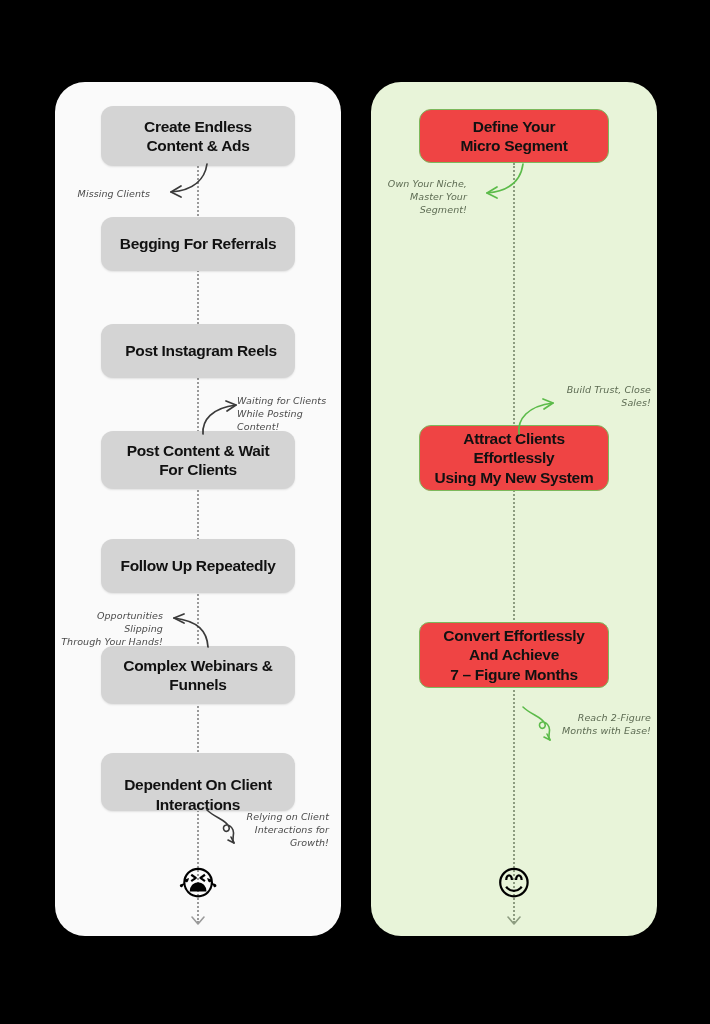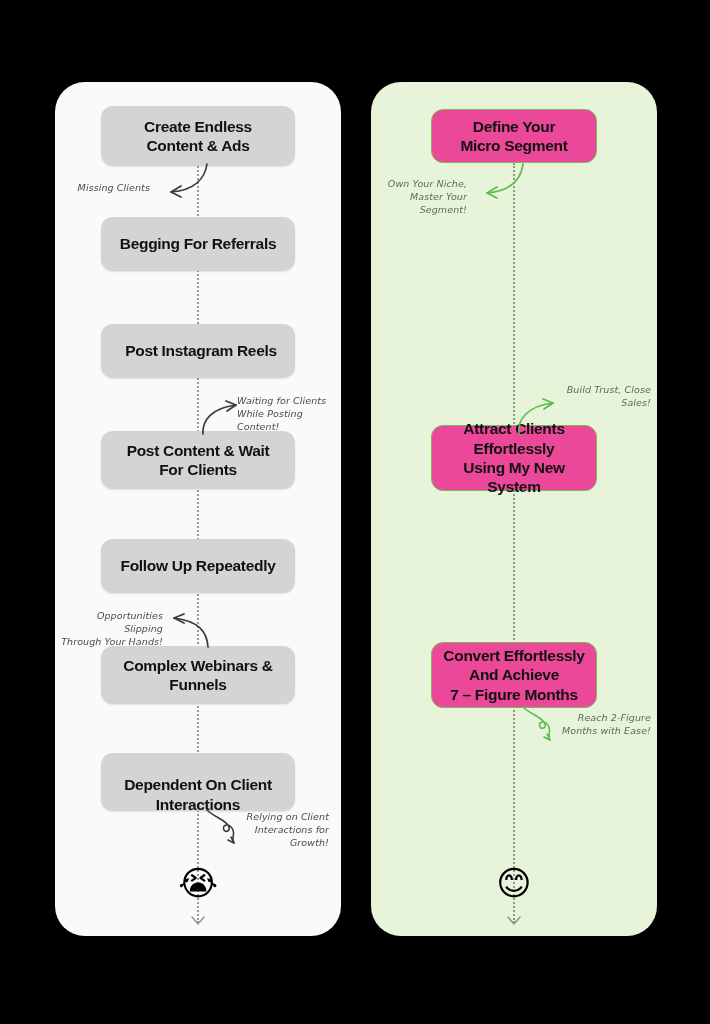--- a/index.html
+++ b/index.html
@@ -54,23 +54,23 @@
     letter-spacing:-0.3px;
     color:#111;
     z-index:3;
     padding:6px 8px;
   }
   .panel-left .box {
     background:#d4d4d4;
     box-shadow:0 1px 2px rgba(0,0,0,0.10);
   }
   .panel-right .box {
-    background:#ec4899;
+    background:#ef4444;
     border:1.6px solid #7cb85c;
-    width:166px;
+    width:190px;
   }
 
   
   .note {
     position:absolute;
     font-family:"DejaVu Sans", sans-serif;
     font-size:9.5px;
     line-height:1.35;
     color:#4a4a4a;
     font-style:italic;
@@ -111,21 +111,21 @@
       <span style="white-space:pre-line;">Create Endless
 Content &amp; Ads</span>
     </div>
 
     <div class="arrow" style="left:100px; top:80px;">
       <svg width="60" height="40" viewBox="0 0 60 40">
         <path d="M52 2 C50 16, 40 28, 16 30" stroke="#3a3a3a" stroke-width="1.7" fill="none" stroke-linecap="round"></path>
         <path d="M16 30 L26 24 M16 30 L26 35" stroke="#3a3a3a" stroke-width="1.7" fill="none" stroke-linecap="round"></path>
       </svg>
     </div>
-    <div class="note right-al" style="left:10px; top:100px; width:85px;">Missing Clients</div>
+    <div class="note right-al" style="left:10px; top:106px; width:85px;">Missing Clients</div>
 
     <div class="box" style="top:135px; height:54px;">
       <span style="white-space:pre-line;">Begging For Referrals</span>
     </div>
 
     <div class="box" style="top:242px; height:54px;">
       <span style="white-space:pre-line;margin-left:6px;">Post Instagram Reels</span>
     </div>
 
     <div class="arrow" style="left:141px; top:312px;">
@@ -212,21 +212,21 @@
     </div>
     <div class="note ctr" style="left:184px; top:302px; width:96px;">Build Trust, Close
 Sales!</div>
 
     <div class="box" style="top:343px; height:66px;">
       <span style="white-space:pre-line;">Attract Clients
 Effortlessly
 Using My New System</span>
     </div>
 
-    <div class="box" style="top:560px; height:66px;">
+    <div class="box" style="top:540px; height:66px;border-radius:10px;">
       <span style="white-space:pre-line;">Convert Effortlessly
 And Achieve
 7 – Figure Months</span>
     </div>
 
     <div class="arrow" style="left:148px; top:623px;">
       <svg width="46" height="46" viewBox="0 0 46 46">
         <path d="M4 2 C12 10, 24 12, 26 19 C27.5 24, 21 25, 20.5 20.5 C20 16, 27 15, 30 22 C32 27, 28 31, 31 35" stroke="#5cbb4a" stroke-width="1.6" fill="none" stroke-linecap="round"></path>
         <path d="M31 35 L25 32 M31 35 L28 29" stroke="#5cbb4a" stroke-width="1.6" fill="none" stroke-linecap="round"></path>
       </svg>

